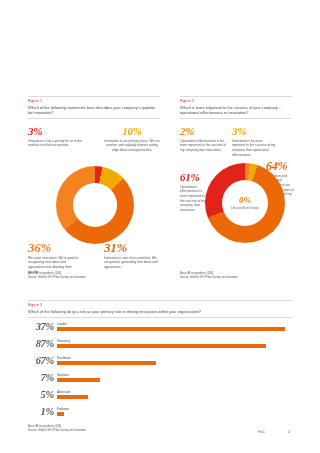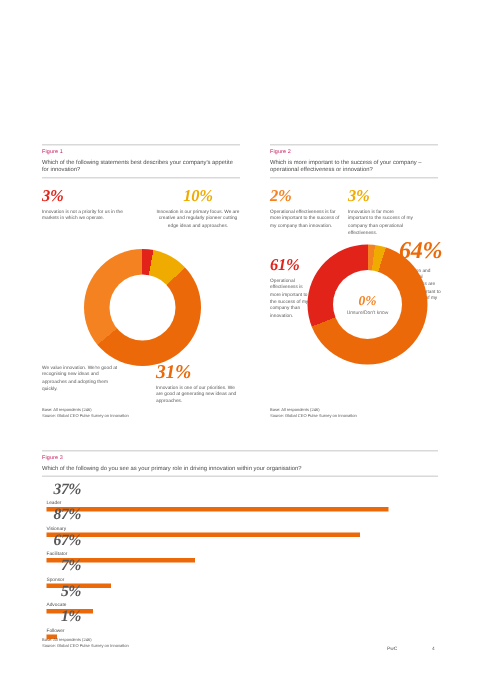--- a/index.html
+++ b/index.html
@@ -52,21 +52,21 @@
   .donut-center-pct{
     font-family:"Liberation Serif", serif;
     font-style:italic;font-weight:700;
     font-size:9px;color:#f58220;line-height:1;
   }
   .donut-center-lbl{
     font-size:3.3px;color:#6a6a6a;margin-top:1.4px;
   }
 
   
-  .bar-row{position:absolute;display:flex;align-items:flex-start;flex-direction:column;}
+  .bar-row{position:absolute;display:flex;align-items:flex-start;}
   .bar-pct{
     font-family:"Liberation Serif", serif;
     font-style:italic;font-weight:700;
     font-size:10.5px;color:#58585a;line-height:1;
     text-align:right;width:26px;letter-spacing:-.3px;
   }
   .bar-wrap{margin-left:3px;padding-top:1px;}
   .bar-lbl{font-size:3.2px;color:#4a4a49;line-height:1;margin-bottom:1.2px;}
   .bar-fill{height:3.6px;background:#eb6909;}
 
@@ -100,20 +100,21 @@
   <div class="donut" style="left:56px;top:166px;width:78px;height:78px;
        background:conic-gradient(
          #e2231a 0deg 10.8deg,
          #f0ab00 10.8deg 46.8deg,
          #eb6909 46.8deg 230.4deg,
          #f58220 230.4deg 360deg);">
     <div class="donut-hole" style="left:17px;top:17px;width:44px;height:44px;"></div>
   </div>
 
   <div class="stat" style="left:28px;top:241px;width:52px;">
+    <div class="stat-pct s-lorange" style="font-size:13px;">36%</div>
     <div class="stat-txt">We value innovation. We're good at recognising new ideas and approaches and adopting them quickly.</div>
   </div>
   <div class="stat" style="left:104px;top:241px;width:56px;">
     <div class="stat-pct s-orange" style="font-size:13px;">31%</div>
     <div class="stat-txt">Innovation is one of our priorities. We are good at generating new ideas and approaches.</div>
   </div>
 
   <div class="note" style="position:absolute;left:28px;top:272px;width:90px;">
     <div>Base: All respondents (246)</div>
     <div>Source: Global CEO Pulse Survey on Innovation</div>
@@ -134,21 +135,21 @@
     <div class="stat-pct s-gold" style="font-size:11px;">3%</div>
     <div class="stat-txt">Innovation is far more important to the success of my company than operational effectiveness.</div>
   </div>
 
   <div class="stat" style="left:180px;top:172px;width:26px;">
     <div class="stat-pct s-red" style="font-size:11px;">61%</div>
     <div class="stat-txt">Operational effectiveness is more important to the success of my company than innovation.</div>
   </div>
 
   <div class="stat" style="left:266px;top:160px;width:28px;">
-    <div class="stat-pct s-orange" style="font-size:16px;font-style:italic;">64%</div>
+    <div class="stat-pct s-orange" style="font-size:12px;font-style:italic;">64%</div>
     <div class="stat-txt">Innovation and operational effectiveness are equally important to the success of my company.</div>
   </div>
 
   <div class="donut" style="left:205px;top:163px;width:80px;height:80px;
        background:conic-gradient(
          #f58220 0deg 7.2deg,
          #f0ab00 7.2deg 18deg,
          #eb6909 18deg 248.4deg,
          #e2231a 248.4deg 360deg);">
     <div class="donut-hole" style="left:17px;top:17px;width:46px;height:46px;">

